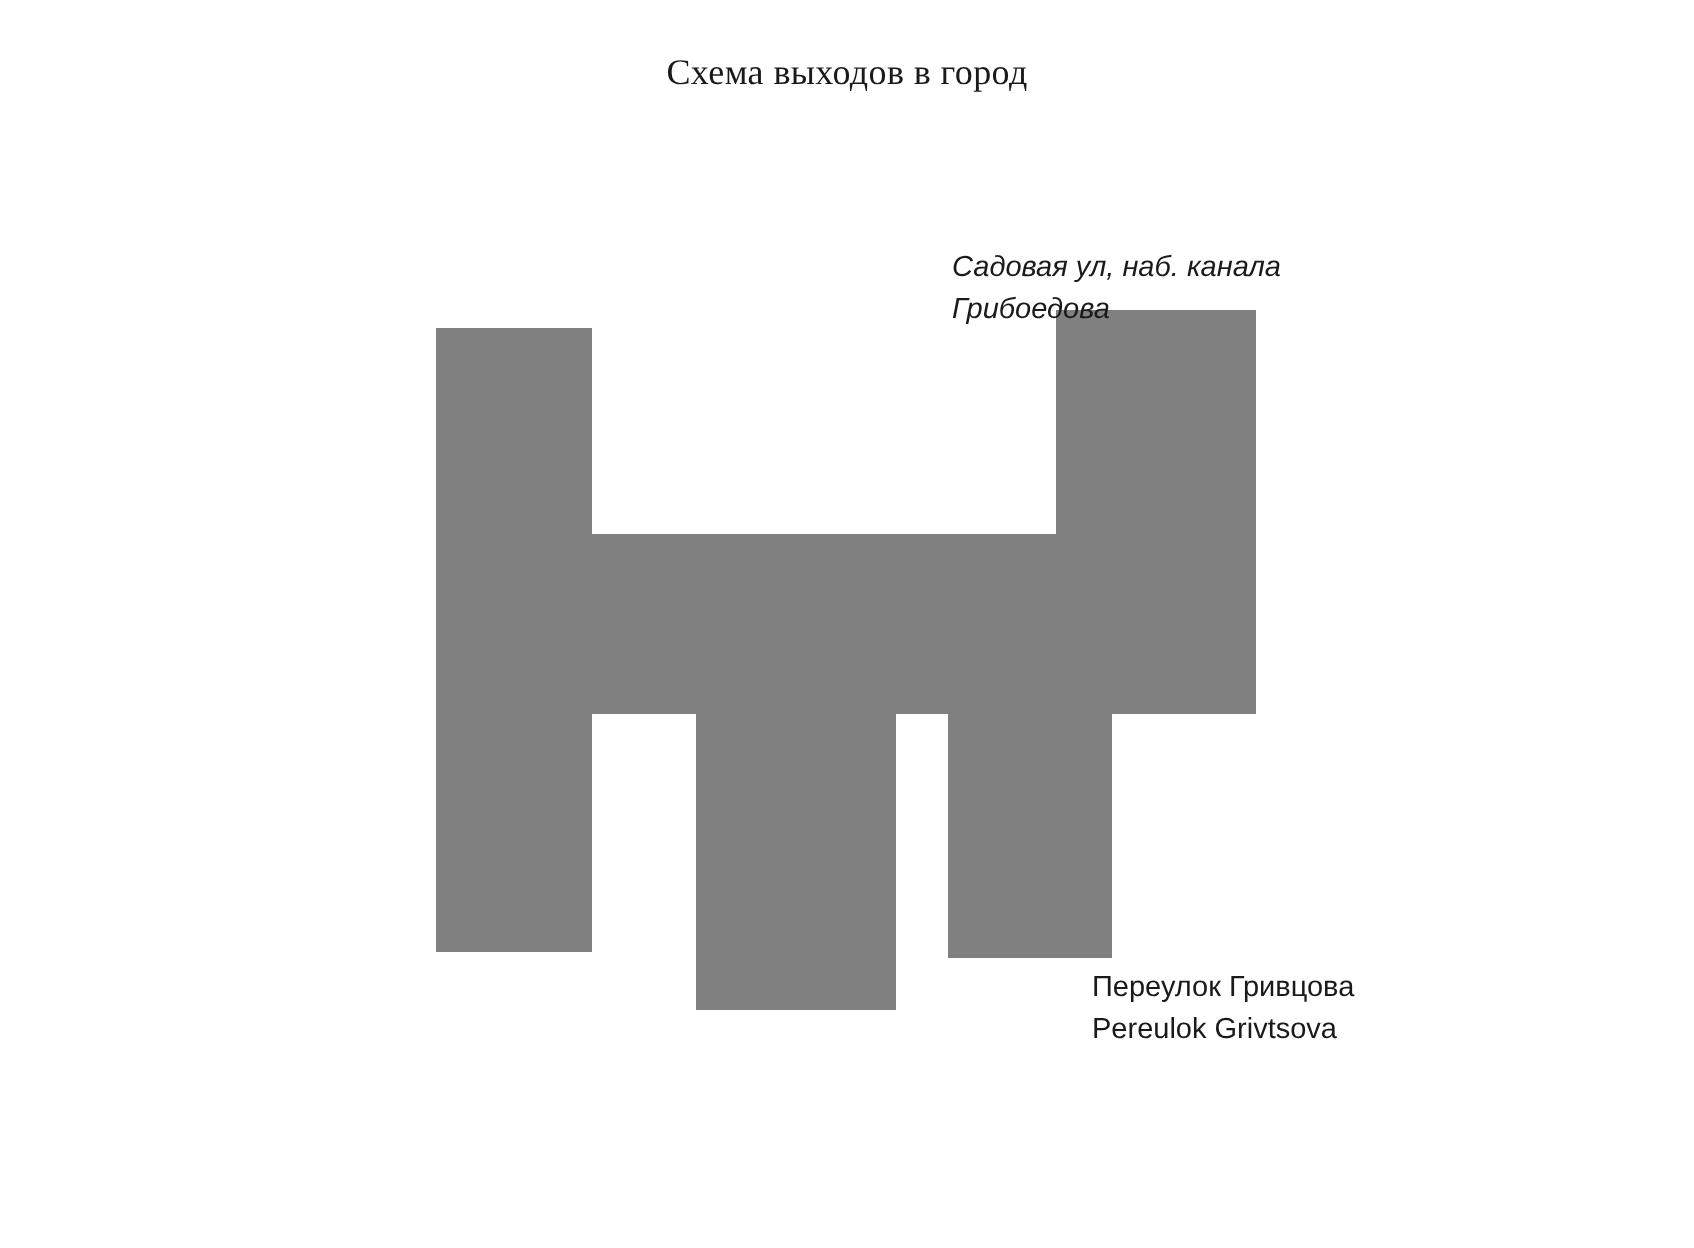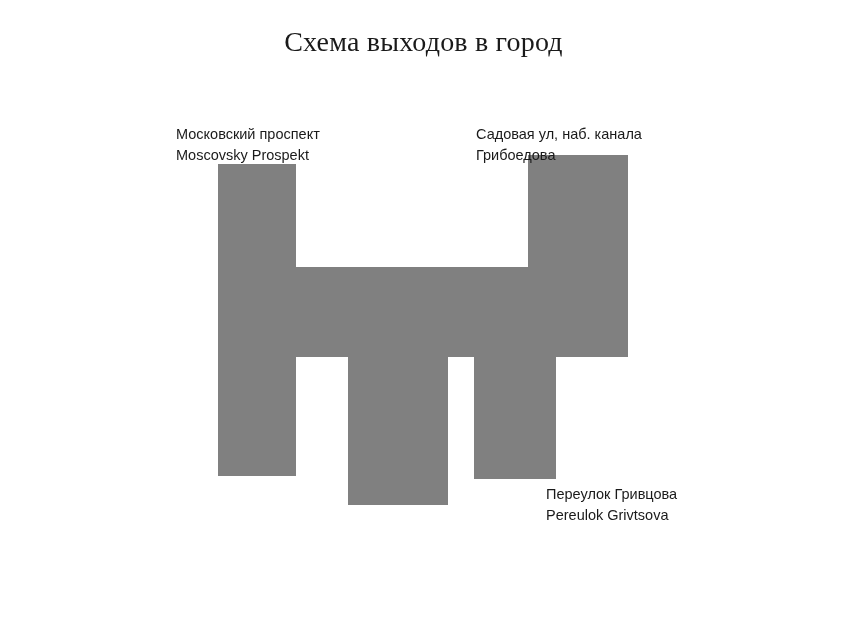--- a/index.html
+++ b/index.html
@@ -22,61 +22,57 @@
     width: 847px;
     height: 624px;
   }
   .title {
     position: absolute;
     left: 0;
     top: 26px;
     width: 847px;
     text-align: center;
     font-family: "Liberation Serif", serif;
-    font-size: 28px;
+    font-size: 18px;
     color: #1a1a1a;
     letter-spacing: 0.2px;
   }
   .shape {
     position: absolute;
     background: #808080;
   }
   .label {
     position: absolute;
     font-size: 14.5px;
     line-height: 21px;
     color: #1a1a1a;
     white-space: nowrap;
   }
   .label .ru { display: block; }
   .label .en { display: block; }
 
   
   #label-moscovsky { left: 176px; top: 124px; }
-  #label-sadovaya  { left: 476px; top: 124px; }
+  #label-sadovaya  { left: 476px; top: 124px; font-style: italic; }
   #label-sennaya   { left: 76px;  top: 474px; }
   #label-grivtsova { left: 546px; top: 484px; }
 </style>
 </head>
 <body style="background: rgb(255, 255, 255);">
 
 <div id="stage">
 
   <div class="title">Схема выходов в город</div>
 
   <div class="shape" style="left: 218px; top: 164px; width: 78px; height: 312px; background: rgb(128, 128, 128);"></div>
   <div class="shape" style="left: 528px; top: 155px; width: 100px; height: 202px; background: rgb(128, 128, 128);"></div>
   <div class="shape" style="left: 218px; top: 267px; width: 410px; height: 90px; background: rgb(128, 128, 128);"></div>
   <div class="shape" style="left: 348px; top: 267px; width: 100px; height: 238px; background: rgb(128, 128, 128);"></div>
   <div class="shape" style="left: 474px; top: 267px; width: 82px; height: 212px; background: rgb(128, 128, 128);"></div>
 
-  <div class="label" id="label-moscovsky">
-    <span class="ru">Московский проспект</span>
-    <span class="en">Moscovsky Prospekt</span>
-  </div>
 
   <div class="label" id="label-sadovaya">
     <span class="ru">Садовая ул, наб. канала</span>
     <span class="ru">Грибоедова</span>
   </div>
 
 
   <div class="label" id="label-grivtsova">
     <span class="ru">Переулок Гривцова</span>
     <span class="en">Pereulok Grivtsova</span>

